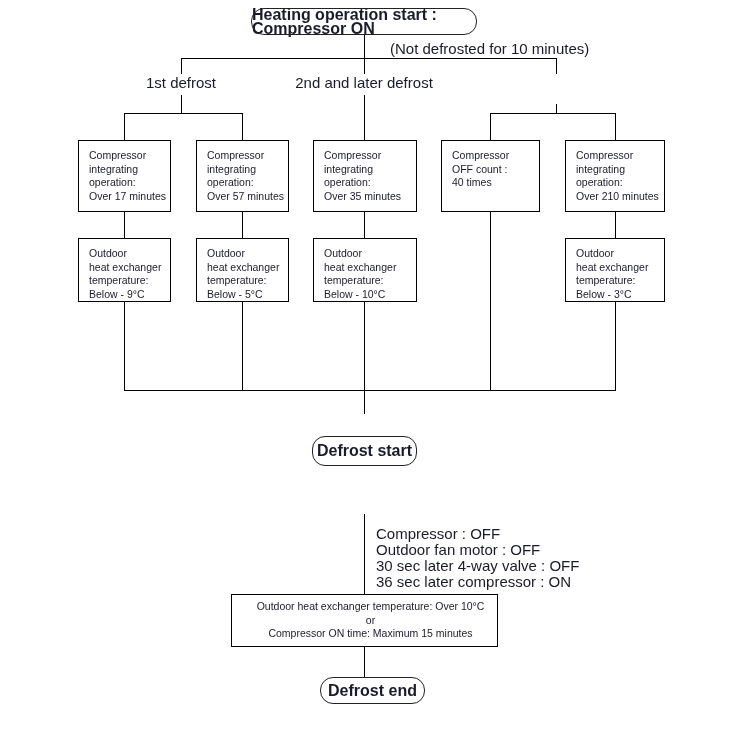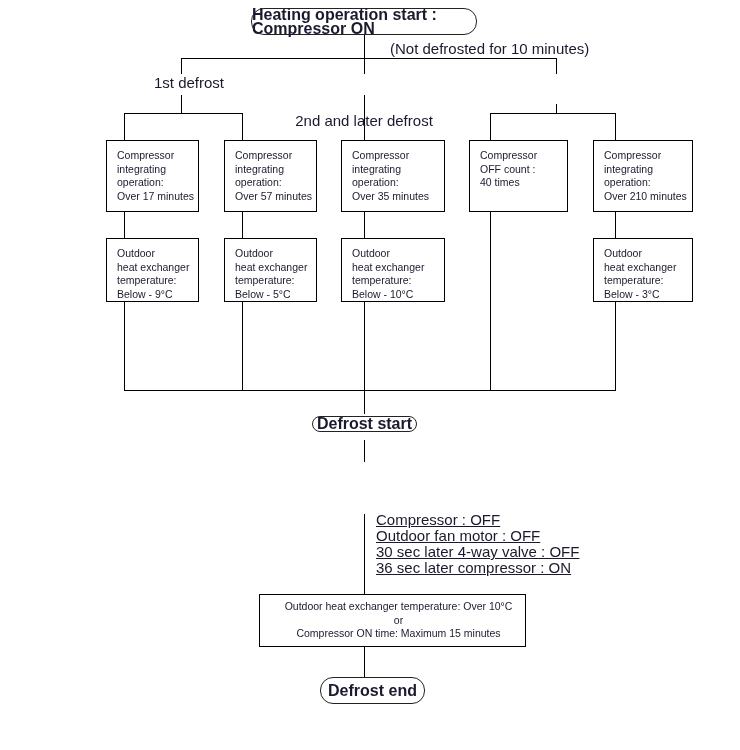--- a/index.html
+++ b/index.html
@@ -24,21 +24,20 @@
     box-sizing: border-box;
     border: 1px solid #000000;
     background: #ffffff;
     font-size: 10.5px;
     line-height: 13.5px;
     color: #1a1a2e;
     z-index: 3;
   }
   .node.rect {
     border-radius: 0;
-    margin-left: 28px;
   }
   .node.terminal {
     border-radius: 13px;
     border: 1.4px solid #222222;
     display: flex;
     align-items: center;
     justify-content: center;
     font-size: 16px;
     font-weight: bold;
   }
@@ -95,22 +94,22 @@
   <div class="line v" style="left:364px; top:35px; height:24px;"></div>
 
   <div class="label left-align" style="left:390px; top:42px; width:220px;">(Not defrosted for 10 minutes)</div>
 
   <div class="line h" style="left:181px; top:58px; width:376px;"></div>
 
   <div class="line v" style="left:181px; top:58px; height:16px;"></div>
   <div class="line v" style="left:364px; top:58px; height:16px;"></div>
   <div class="line v" style="left:556px; top:58px; height:16px;"></div>
 
-  <div class="label" style="left:129px; top:76px; width:120px;">1st defrost</div>
-  <div class="label" style="left:294px; top:76px; width:140px;margin-top:38px;">2nd and later defrost</div>
+  <div class="label" style="left:121px; top:76px; width:120px;">1st defrost</div>
+  <div class="label" style="left:294px; top:76px; width:140px;">2nd and later defrost</div>
 
   <div class="line v" style="left:181px; top:95px; height:18px;"></div>
   <div class="line h" style="left:124px; top:113px; width:119px;"></div>
   <div class="line v" style="left:124px; top:113px; height:27px;"></div>
   <div class="line v" style="left:242px; top:113px; height:27px;"></div>
 
   <div class="line v" style="left:364px; top:95px; height:45px;"></div>
 
   <div class="line v" style="left:556px; top:104px; height:9px;"></div>
   <div class="line h" style="left:490px; top:113px; width:125px;"></div>
@@ -180,30 +179,30 @@
 
   <div class="line v" style="left:124px; top:302px; height:88px;"></div>
   <div class="line v" style="left:242px; top:302px; height:88px;"></div>
   <div class="line v" style="left:364px; top:302px; height:88px;"></div>
   <div class="line v" style="left:615px; top:302px; height:88px;"></div>
 
   <div class="line h" style="left:124px; top:390px; width:492px;"></div>
 
   <div class="line v" style="left:364px; top:390px; height:24px;"></div>
 
-  <div class="node terminal" style="left:312px; top:416px; width:105px; height:16px;">
+  <div class="node terminal" style="left:312px; top:436px; width:105px; height:30px;">
     <span class="txt">Defrost start</span>
   </div>
 
   <div class="line v" style="left:364px; top:440px; height:22px;"></div>
 
 
   <div class="line v" style="left:364px; top:514px; height:80px;"></div>
 
-  <div class="label left-align" style="left:376px; top:512px; width:230px; line-height:16px;text-decoration:underline;">Compressor : OFF
+  <div class="label left-align" style="left:376px; top:526px; width:230px; line-height:16px;">Compressor : OFF
 Outdoor fan motor : OFF
 30 sec later 4-way valve : OFF
 36 sec later compressor : ON</div>
 
   <div class="node rect pad-center" style="left:231px; top:594px; width:267px; height:53px;">
     <span class="txt">Outdoor heat exchanger temperature: Over 10°C
 or
 Compressor ON time: Maximum 15 minutes</span>
   </div>
 

